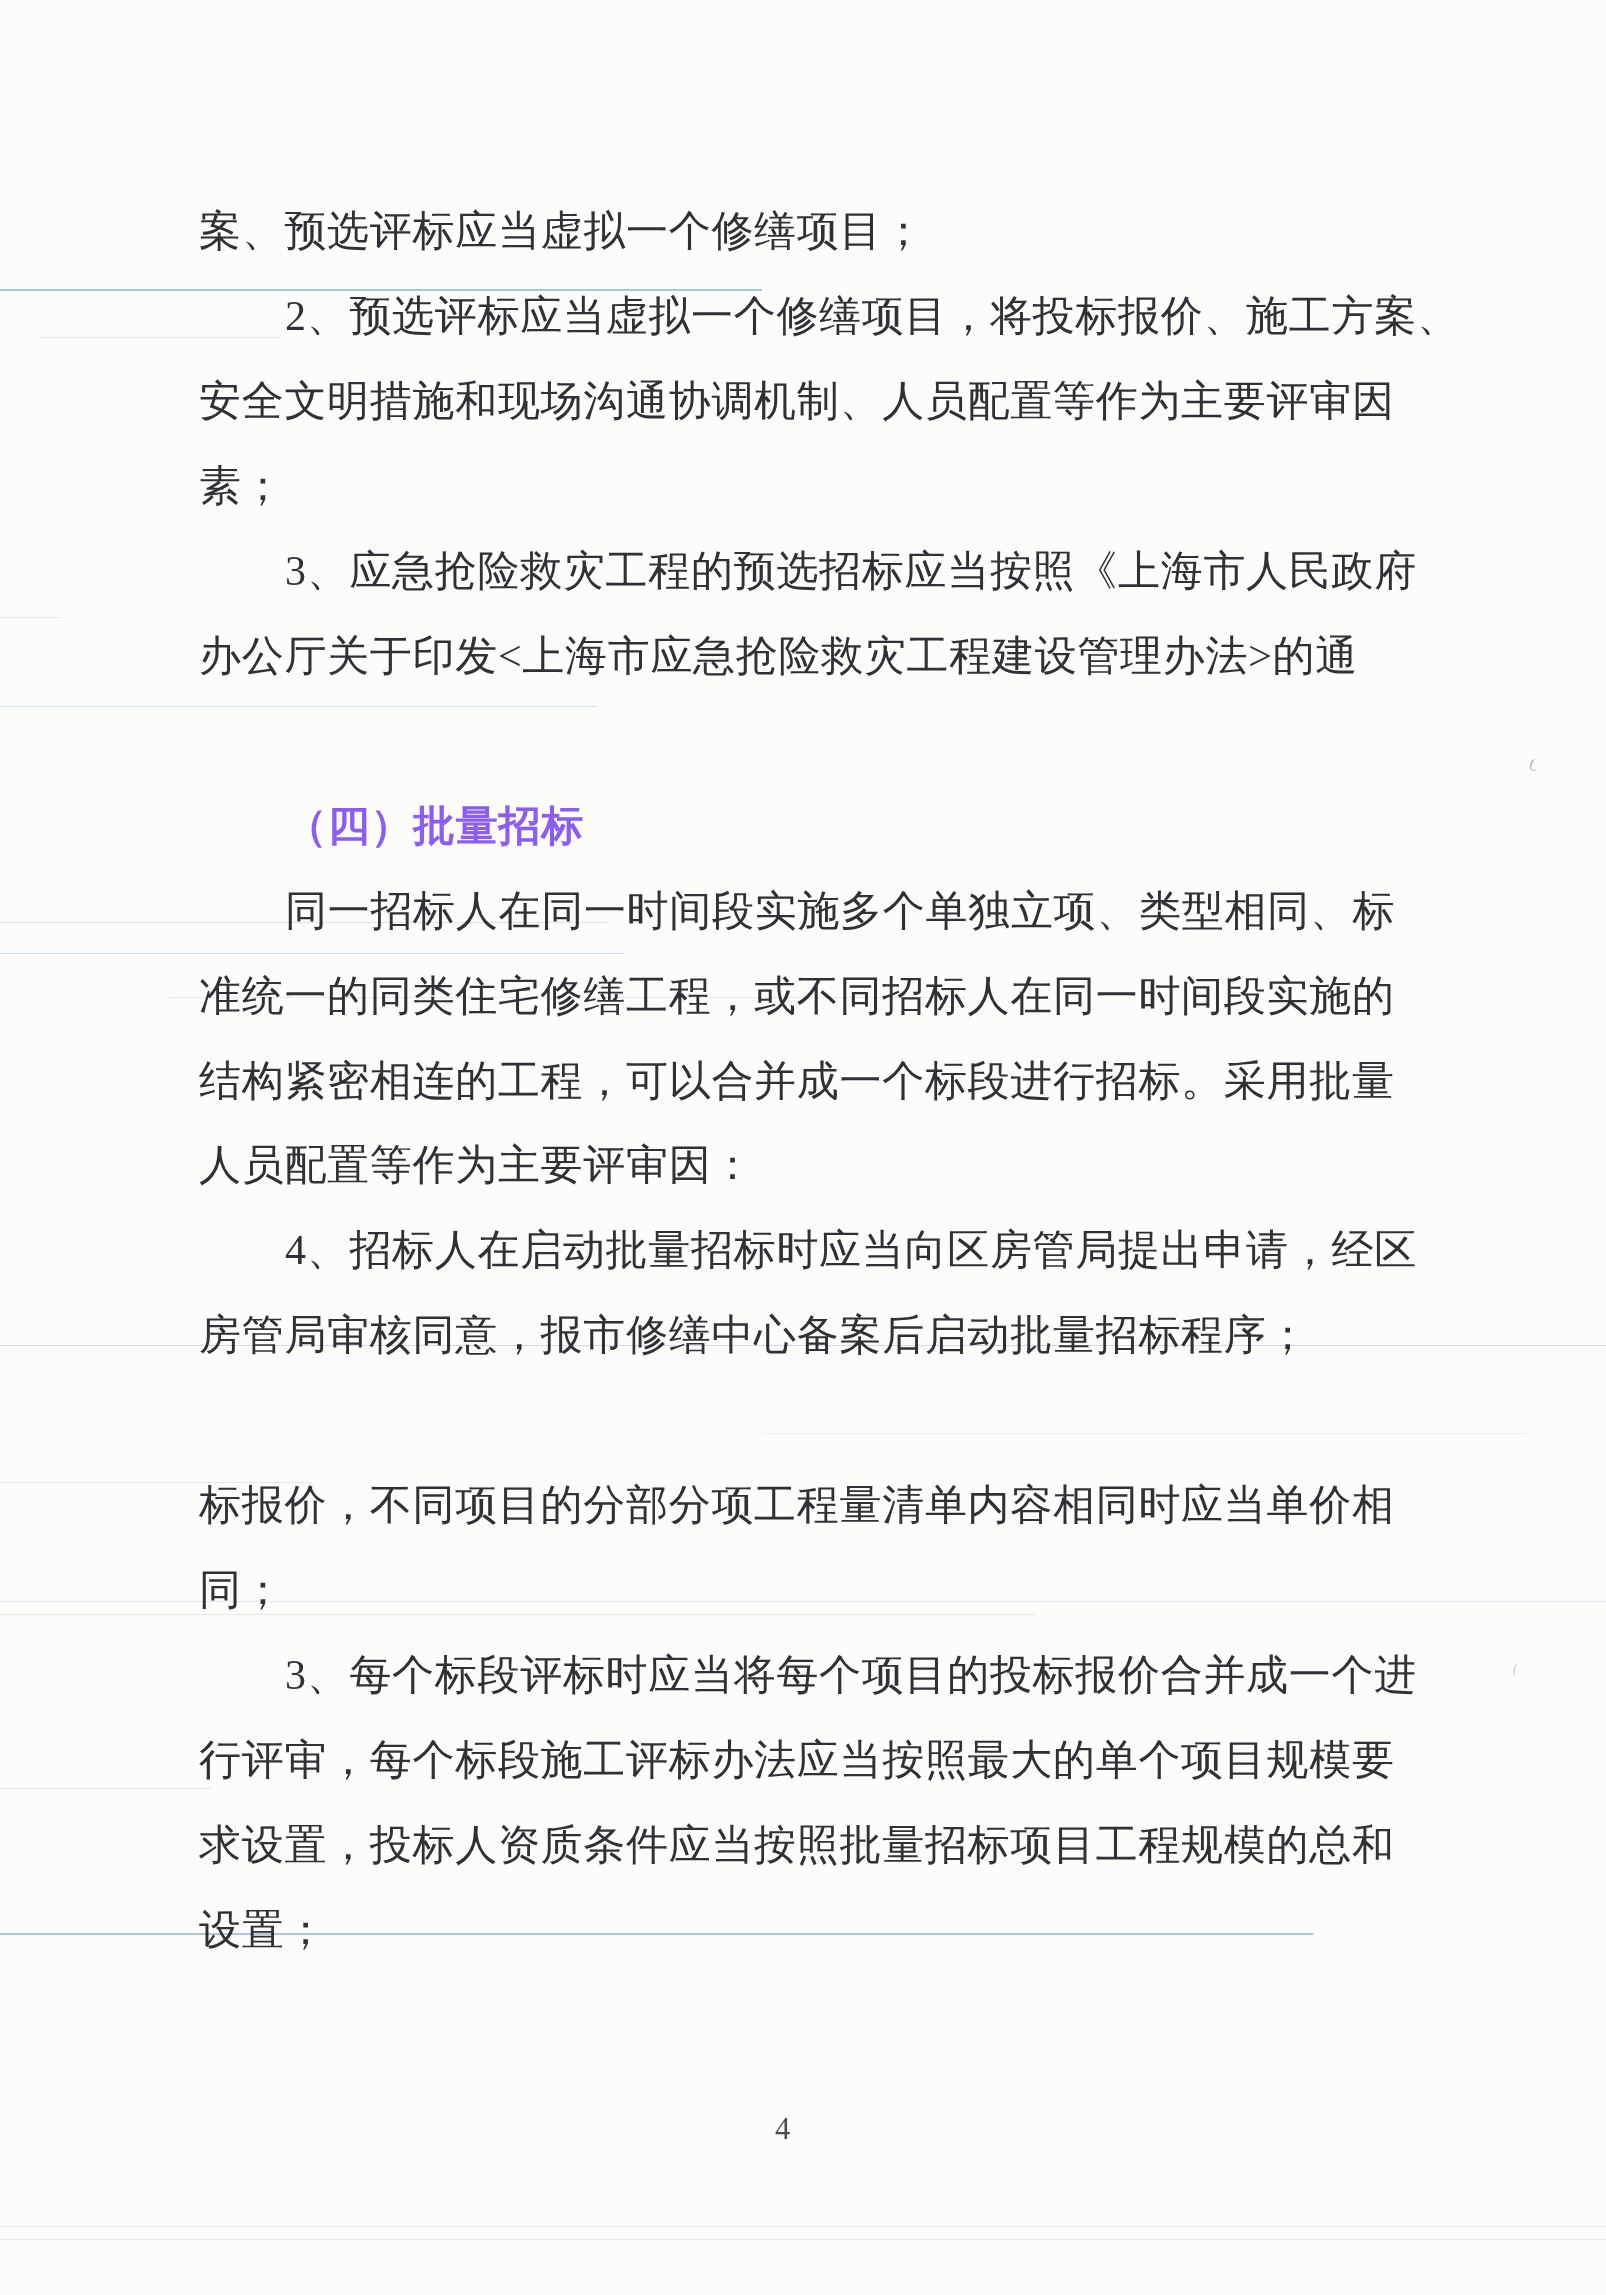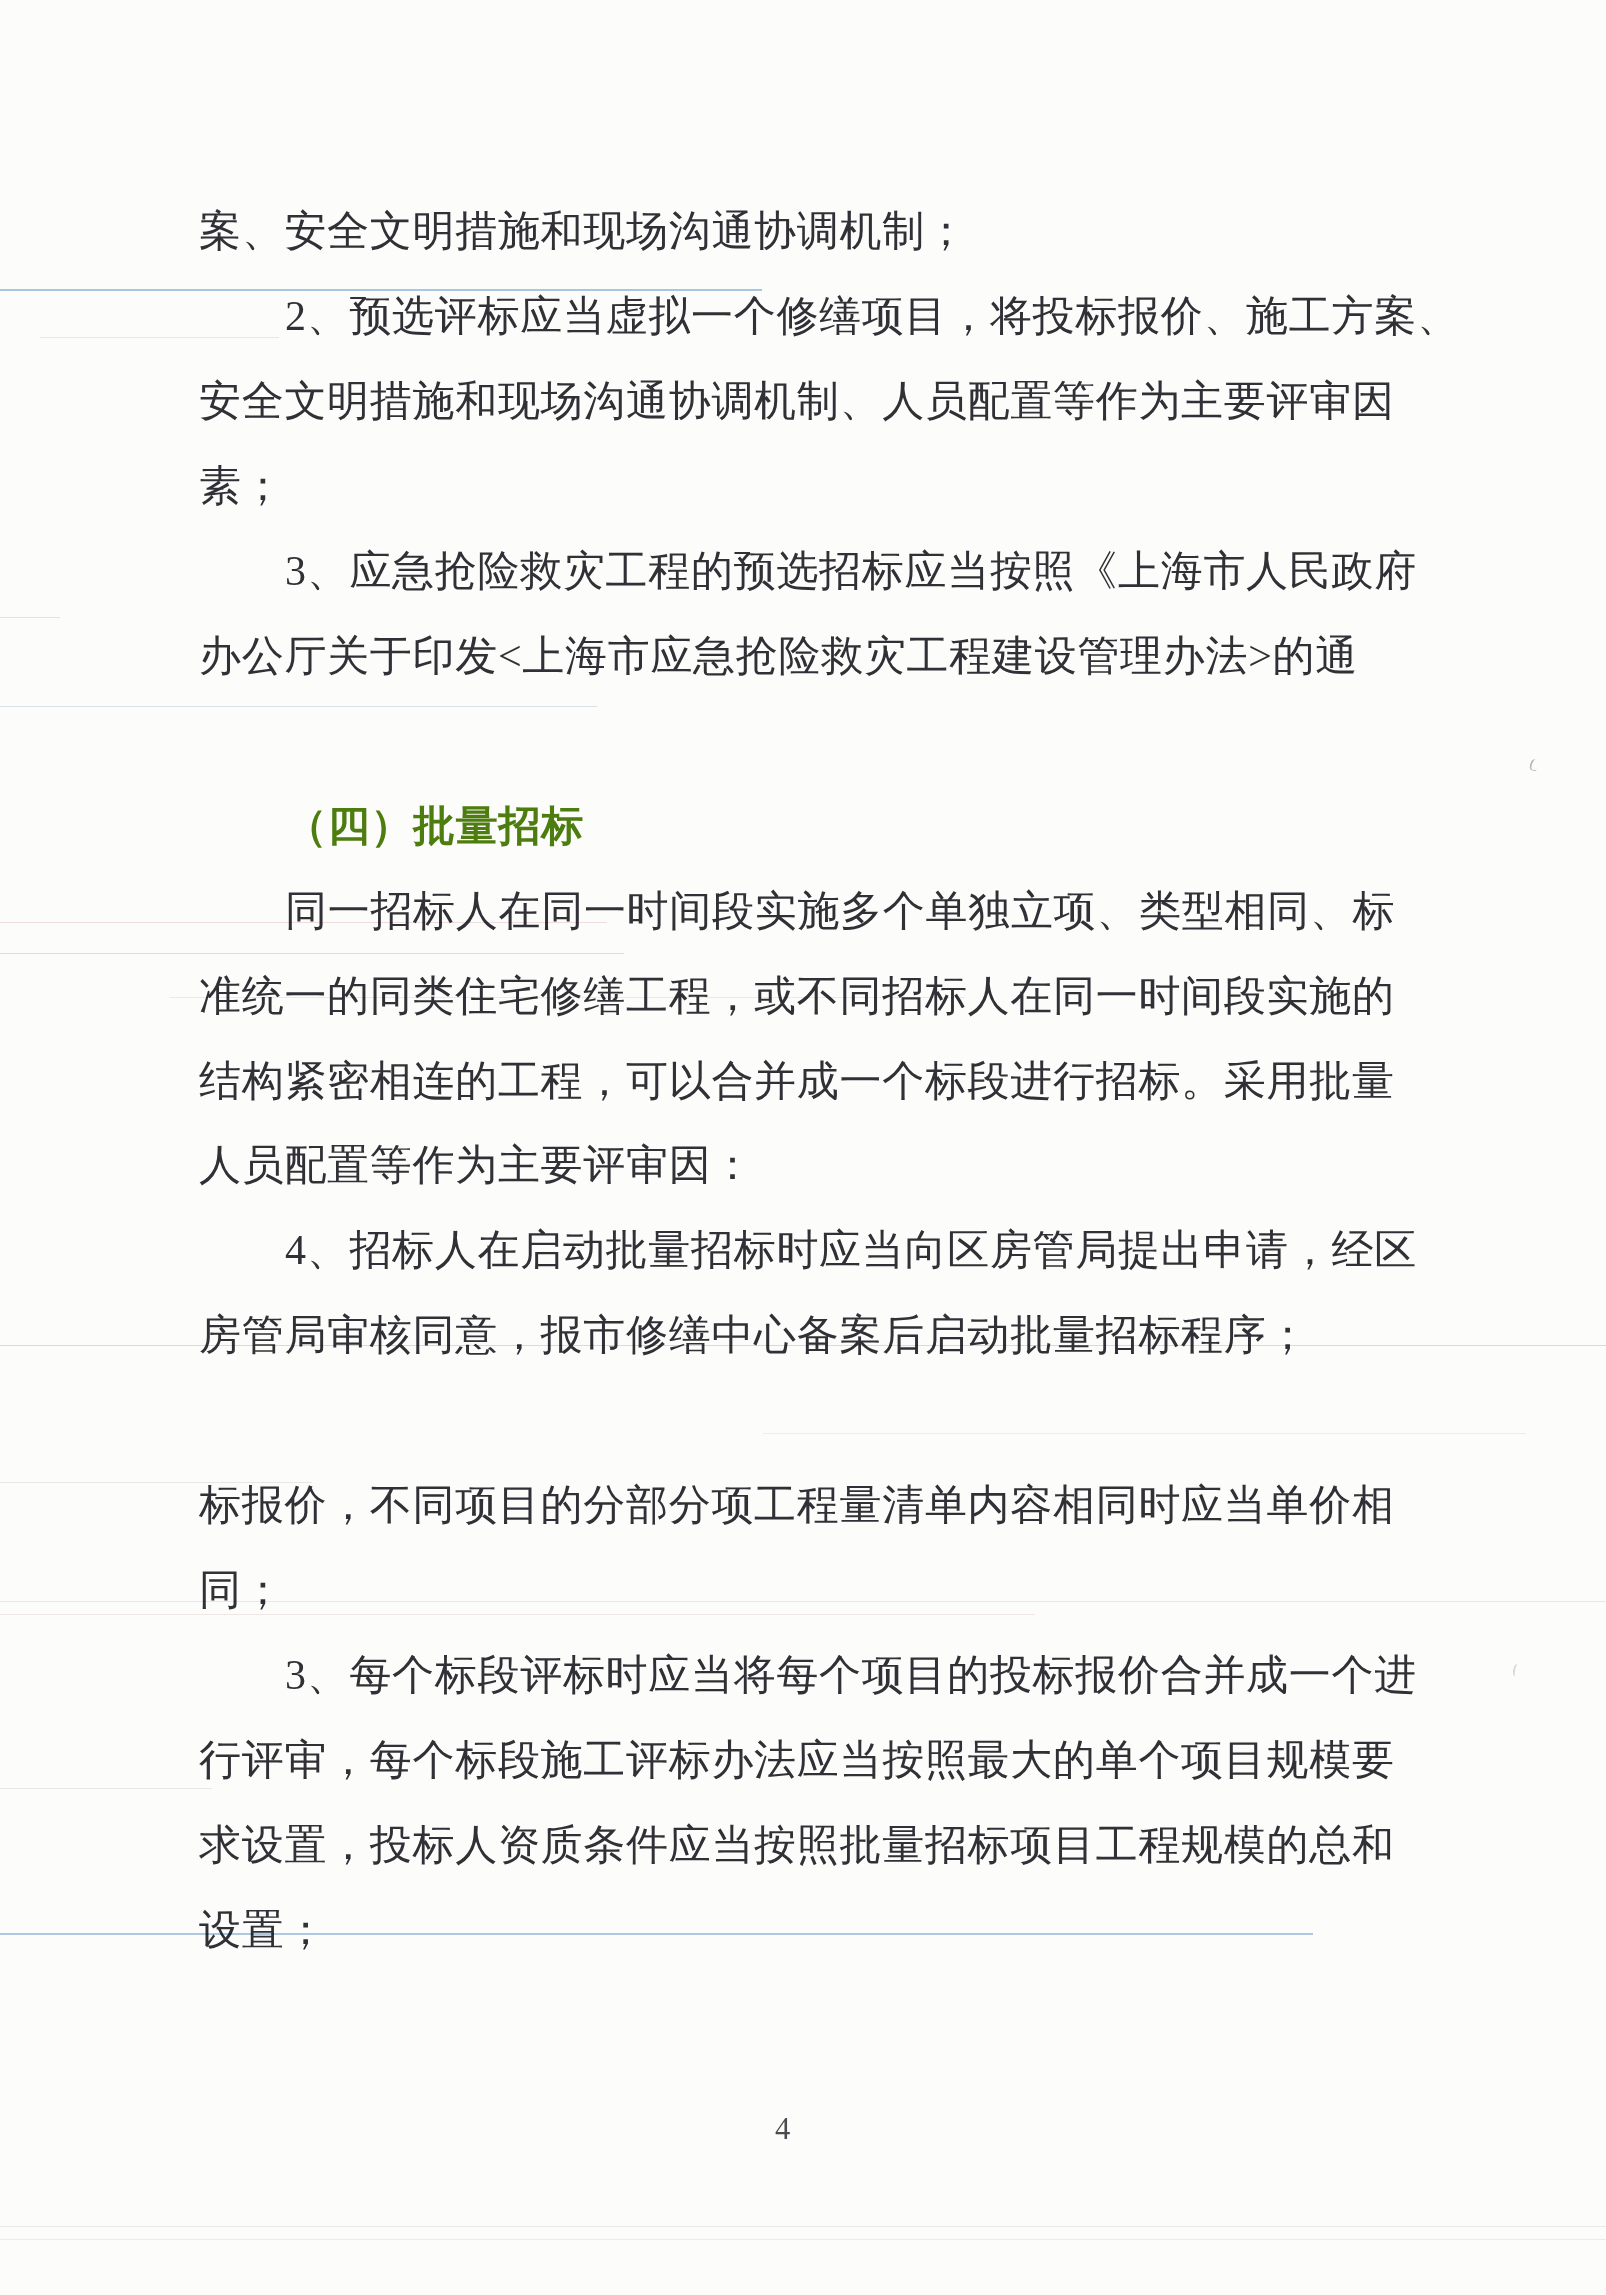--- a/index.html
+++ b/index.html
@@ -16,21 +16,21 @@
     left: 199px;
     width: 1314px;
     font-size: 42px;
     line-height: 64px;
     letter-spacing: 0.7px;
     color: #303036;
     white-space: nowrap;
     z-index: 1;
   }
   .text-line.indent { left: 285px; }
-  .text-line.heading { font-weight: 700; color: #4d7c0f; }
+  .text-line.heading { font-weight: 700; color: #8b5cf6; }
   .page-number {
     position: absolute;
     top: 2112px; left: 775px;
     font-size: 30.5px;
     color: #4a4a52;
     z-index: 1;
   }
   .artifact {
     position: absolute;
     z-index: 2;
@@ -41,21 +41,21 @@
     position: absolute;
     z-index: 2;
     pointer-events: none;
   }
 </style>
 </head>
 <body>
 
 <div class="page">
 
-  <div class="text-line" style="top:199px">案、安全文明措施和现场沟通协调机制；</div>
+  <div class="text-line" style="top:199px">案、预选评标应当虚拟一个修缮项目；</div>
   <div class="text-line indent" style="top:284px">2、预选评标应当虚拟一个修缮项目，将投标报价、施工方案、</div>
   <div class="text-line" style="top:369px">安全文明措施和现场沟通协调机制、人员配置等作为主要评审因</div>
   <div class="text-line" style="top:454px">素；</div>
   <div class="text-line indent" style="top:539px">3、应急抢险救灾工程的预选招标应当按照《上海市人民政府</div>
   <div class="text-line" style="top:624px">办公厅关于印发&lt;上海市应急抢险救灾工程建设管理办法&gt;的通</div>
   <div class="text-line indent heading" style="top:794px">（四）批量招标</div>
   <div class="text-line indent" style="top:879px">同一招标人在同一时间段实施多个单独立项、类型相同、标</div>
   <div class="text-line" style="top:964px">准统一的同类住宅修缮工程，或不同招标人在同一时间段实施的</div>
   <div class="text-line" style="top:1049px">结构紧密相连的工程，可以合并成一个标段进行招标。采用批量</div>
   <div class="text-line" style="top:1133px">人员配置等作为主要评审因：</div>

